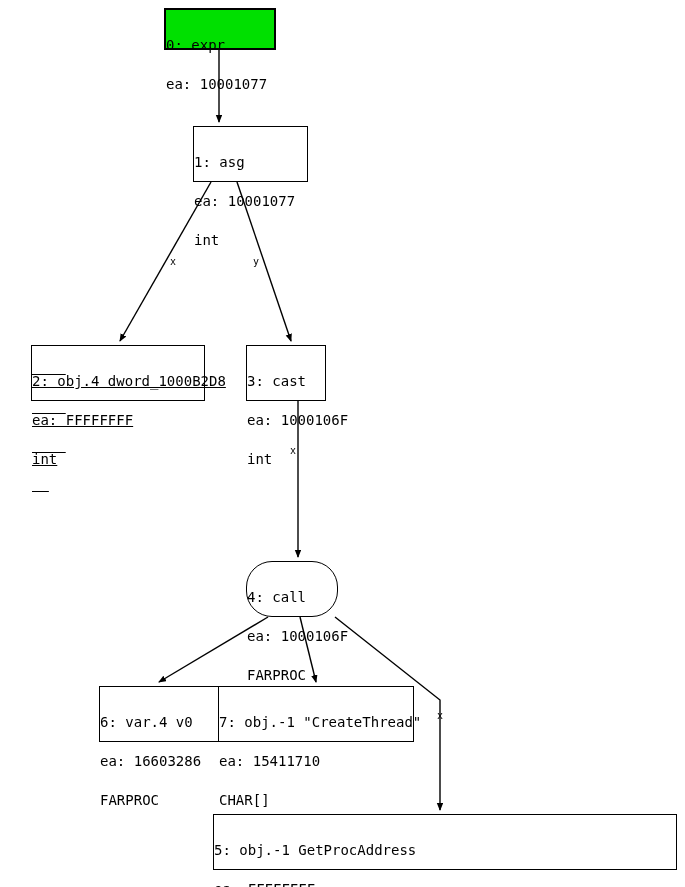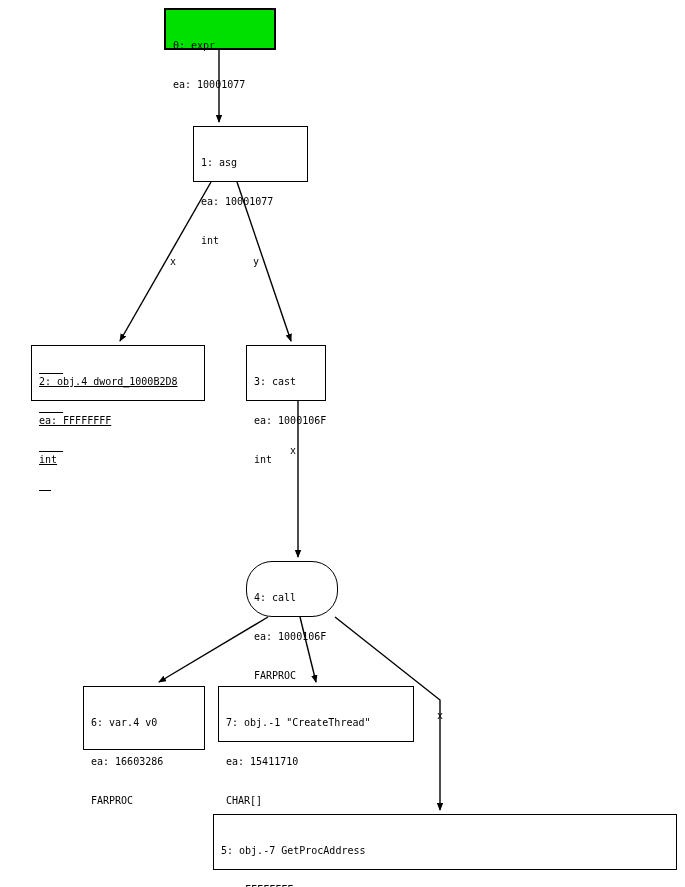--- a/index.html
+++ b/index.html
@@ -21,22 +21,22 @@
     top: 0;
     width: 685px;
     height: 887px;
     pointer-events: none;
   }
   .node {
     position: absolute;
     box-sizing: border-box;
     border: 1px solid #000000;
     background: #ffffff;
-    padding: 3px 4px 4px 7px;
-    font-size: 10px;
+    padding: 3px 4px 4px 0;
+    font-size: 14px;
     line-height: 13px;
     color: #000000;
     white-space: pre;
     letter-spacing: 0px;
   }
   .node.entry {
     background: #00e000;
     border: 2px solid #000000;
   }
   .node .line {
@@ -103,34 +103,34 @@
     <span class="line">ea: 1000106F</span>
     <span class="line">int</span>
   </div>
 
   <div class="node" style="left:246px; top:561px; width:92px; height:56px;border-radius:26px;">
     <span class="line">4: call</span>
     <span class="line">ea: 1000106F</span>
     <span class="line">FARPROC</span>
   </div>
 
-  <div class="node" style="left:83px; top:686px; width:122px; height:64px;">
+  <div class="node" style="left:99px; top:686px; width:122px; height:56px;">
     <span class="line">6: var.4 v0</span>
     <span class="line">ea: 16603286</span>
     <span class="line">FARPROC</span>
   </div>
 
   <div class="node" style="left:218px; top:686px; width:196px; height:56px;">
     <span class="line">7: obj.-1 "CreateThread"</span>
     <span class="line">ea: 15411710</span>
     <span class="line">CHAR[]</span>
   </div>
 
   <div class="node" style="left:213px; top:814px; width:464px; height:56px;">
-    <span class="line">5: obj.-7 GetProcAddress</span>
+    <span class="line">5: obj.-1 GetProcAddress</span>
     <span class="line">ea: FFFFFFFF</span>
     
   </div>
 
   <span class="edge-label" style="left:170px; top:257px;">x</span>
   <span class="edge-label" style="left:253px; top:257px;">y</span>
   <span class="edge-label" style="left:290px; top:446px;">x</span>
   <span class="edge-label" style="left:437px; top:711px;">x</span>
 
 </div>

